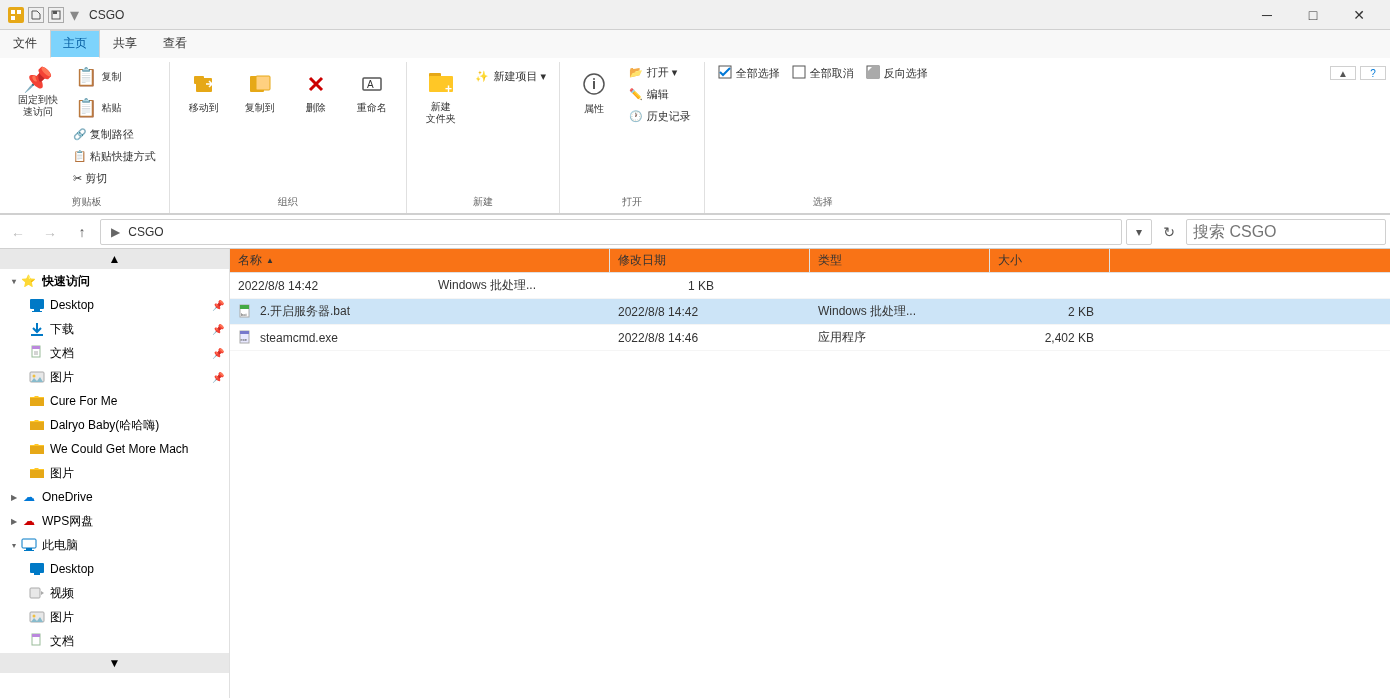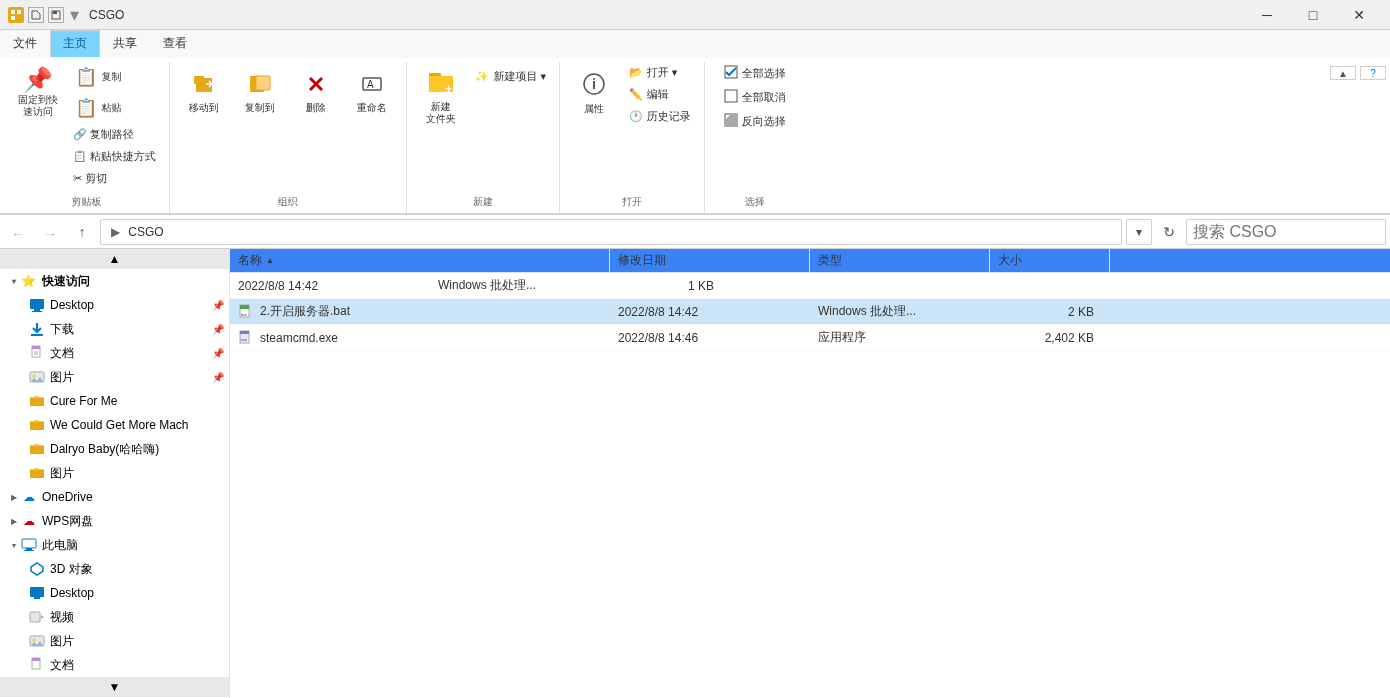--- a/index.html
+++ b/index.html
@@ -222,21 +222,21 @@
       background: white;
       overflow-y: auto;
       display: flex;
       flex-direction: column;
     }
     .file-list-header {
       display: flex;
       align-items: center;
       height: 24px;
       border-bottom: 1px solid #e0e0e0;
-      background: #3b82f6;
+      background: #f97316;
       position: sticky;
       top: 0;
     }
     .col-header {
       display: flex;
       align-items: center;
       height: 100%;
       padding: 0 8px;
       font-size: 12px;
       color: #333;
@@ -448,21 +448,21 @@
             <span>🕐</span>
             <span>历史记录</span>
           </div>
         </div>
       </div>
       <div class="ribbon-group-label">打开</div>
     </div>
 
     <div class="ribbon-group" style="min-width:100px;border-right:none;">
       <div class="ribbon-group-content">
-        <div style="display:flex;flex-direction:column;gap:2px;">
+        <div style="display:flex;gap:2px;">
           <div class="ribbon-btn-small">
             <span>
               <svg width="14" height="14" viewBox="0 0 14 14">
                   <rect x="1" y="1" width="12" height="12" fill="none" stroke="#555" stroke-width="1"></rect>
                   <polyline points="2,7 5,10 12,3" stroke="#0078d7" stroke-width="2" fill="none"></polyline>
                 </svg>
             </span>
             <span>全部选择</span>
           </div>
           <div class="ribbon-btn-small">
@@ -588,32 +588,32 @@
     </div>
 
     <div class="sidebar-item sidebar-indent-1">
       <span class="expand-arrow"></span>
       <span class="sidebar-icon" style="color:#e6a817;">
         <svg width="16" height="16" viewBox="0 0 16 16">
             <path d="M1 4 L5 4 L6 3 L9 3 L10 4 L15 4 L15 13 L1 13 Z" fill="#ffc726"></path>
             <path d="M1 5 L15 5 L15 13 L1 13 Z" fill="#e6a817"></path>
           </svg>
       </span>
-      <span class="sidebar-label">We Could Get More Mach</span>
+      <span class="sidebar-label">Dalryo Baby(哈哈嗨)</span>
     </div>
 
     <div class="sidebar-item sidebar-indent-1">
       <span class="expand-arrow"></span>
       <span class="sidebar-icon" style="color:#e6a817;">
         <svg width="16" height="16" viewBox="0 0 16 16">
             <path d="M1 4 L5 4 L6 3 L9 3 L10 4 L15 4 L15 13 L1 13 Z" fill="#ffc726"></path>
             <path d="M1 5 L15 5 L15 13 L1 13 Z" fill="#e6a817"></path>
           </svg>
       </span>
-      <span class="sidebar-label">Dalryo Baby(哈哈嗨)</span>
+      <span class="sidebar-label">We Could Get More Mach</span>
     </div>
 
     <div class="sidebar-item sidebar-indent-1">
       <span class="expand-arrow"></span>
       <span class="sidebar-icon" style="color:#e6a817;">
         <svg width="16" height="16" viewBox="0 0 16 16">
             <path d="M1 4 L5 4 L6 3 L9 3 L10 4 L15 4 L15 13 L1 13 Z" fill="#ffc726"></path>
             <path d="M1 5 L15 5 L15 13 L1 13 Z" fill="#e6a817"></path>
           </svg>
       </span>
@@ -637,29 +637,20 @@
       <span class="sidebar-icon" style="color:#0079c6;">
         <svg width="16" height="16" viewBox="0 0 16 16">
             <rect x="1" y="2" width="14" height="9" rx="1" fill="#fff" stroke="#0079c6"></rect>
             <rect x="5" y="11" width="6" height="2" fill="#0079c6"></rect>
             <rect x="3" y="13" width="10" height="1" fill="#0079c6"></rect>
           </svg>
       </span>
       <span class="sidebar-label">此电脑</span>
     </div>
 
-    <div class="sidebar-item sidebar-indent-1">
-      <span class="expand-arrow"></span>
-      <span class="sidebar-icon" style="color:#0079c6;">
-        <svg width="16" height="16" viewBox="0 0 16 16">
-            <polygon points="8,2 14,6 14,10 8,14 2,10 2,6" fill="none" stroke="#0079c6" stroke-width="1.5"></polygon>
-          </svg>
-      </span>
-      <span class="sidebar-label">3D 对象</span>
-    </div>
 
     <div class="sidebar-item sidebar-indent-1">
       <span class="expand-arrow"></span>
       <span class="sidebar-icon" style="color:#0079c6;">
         <svg width="16" height="16" viewBox="0 0 16 16">
             <rect x="1" y="2" width="14" height="10" rx="1" fill="#0079c6"></rect>
             <rect x="5" y="12" width="6" height="2" fill="#0079c6"></rect>
           </svg>
       </span>
       <span class="sidebar-label">Desktop</span>

